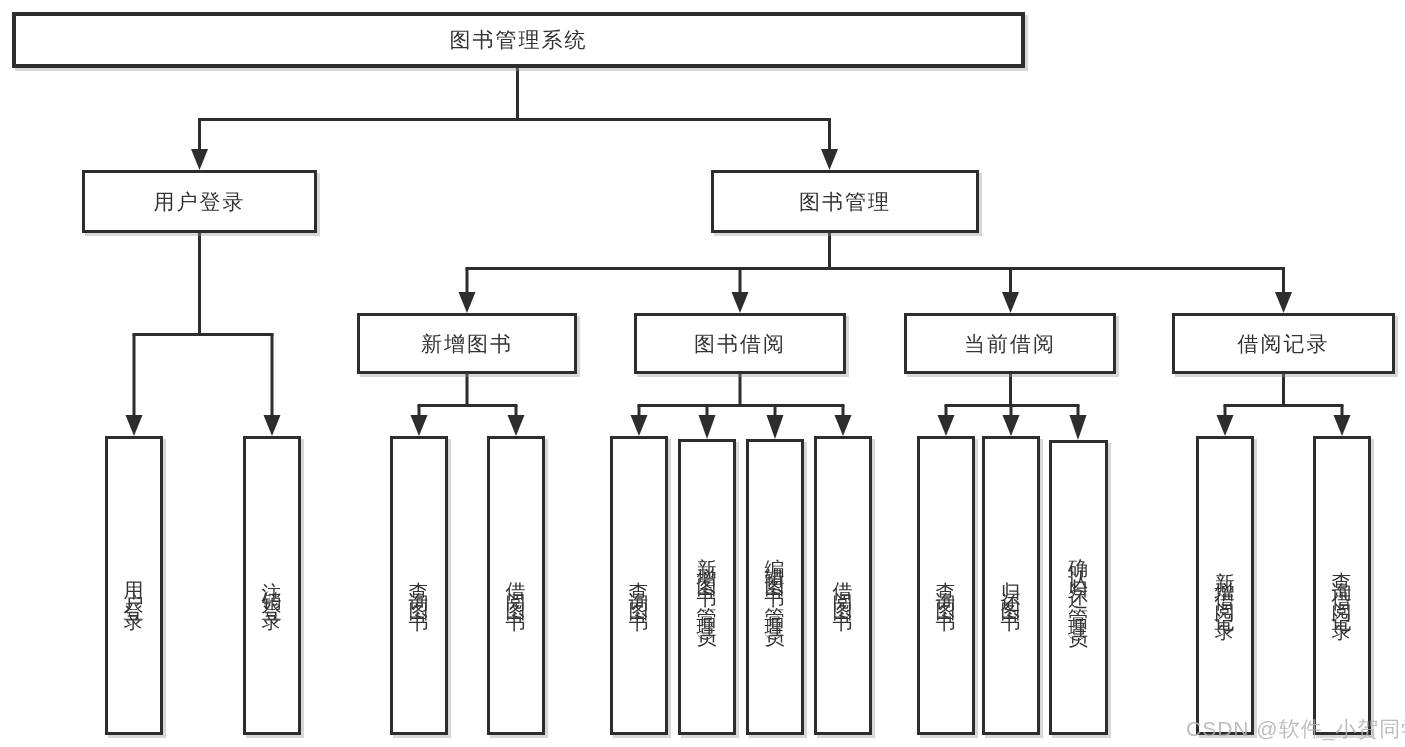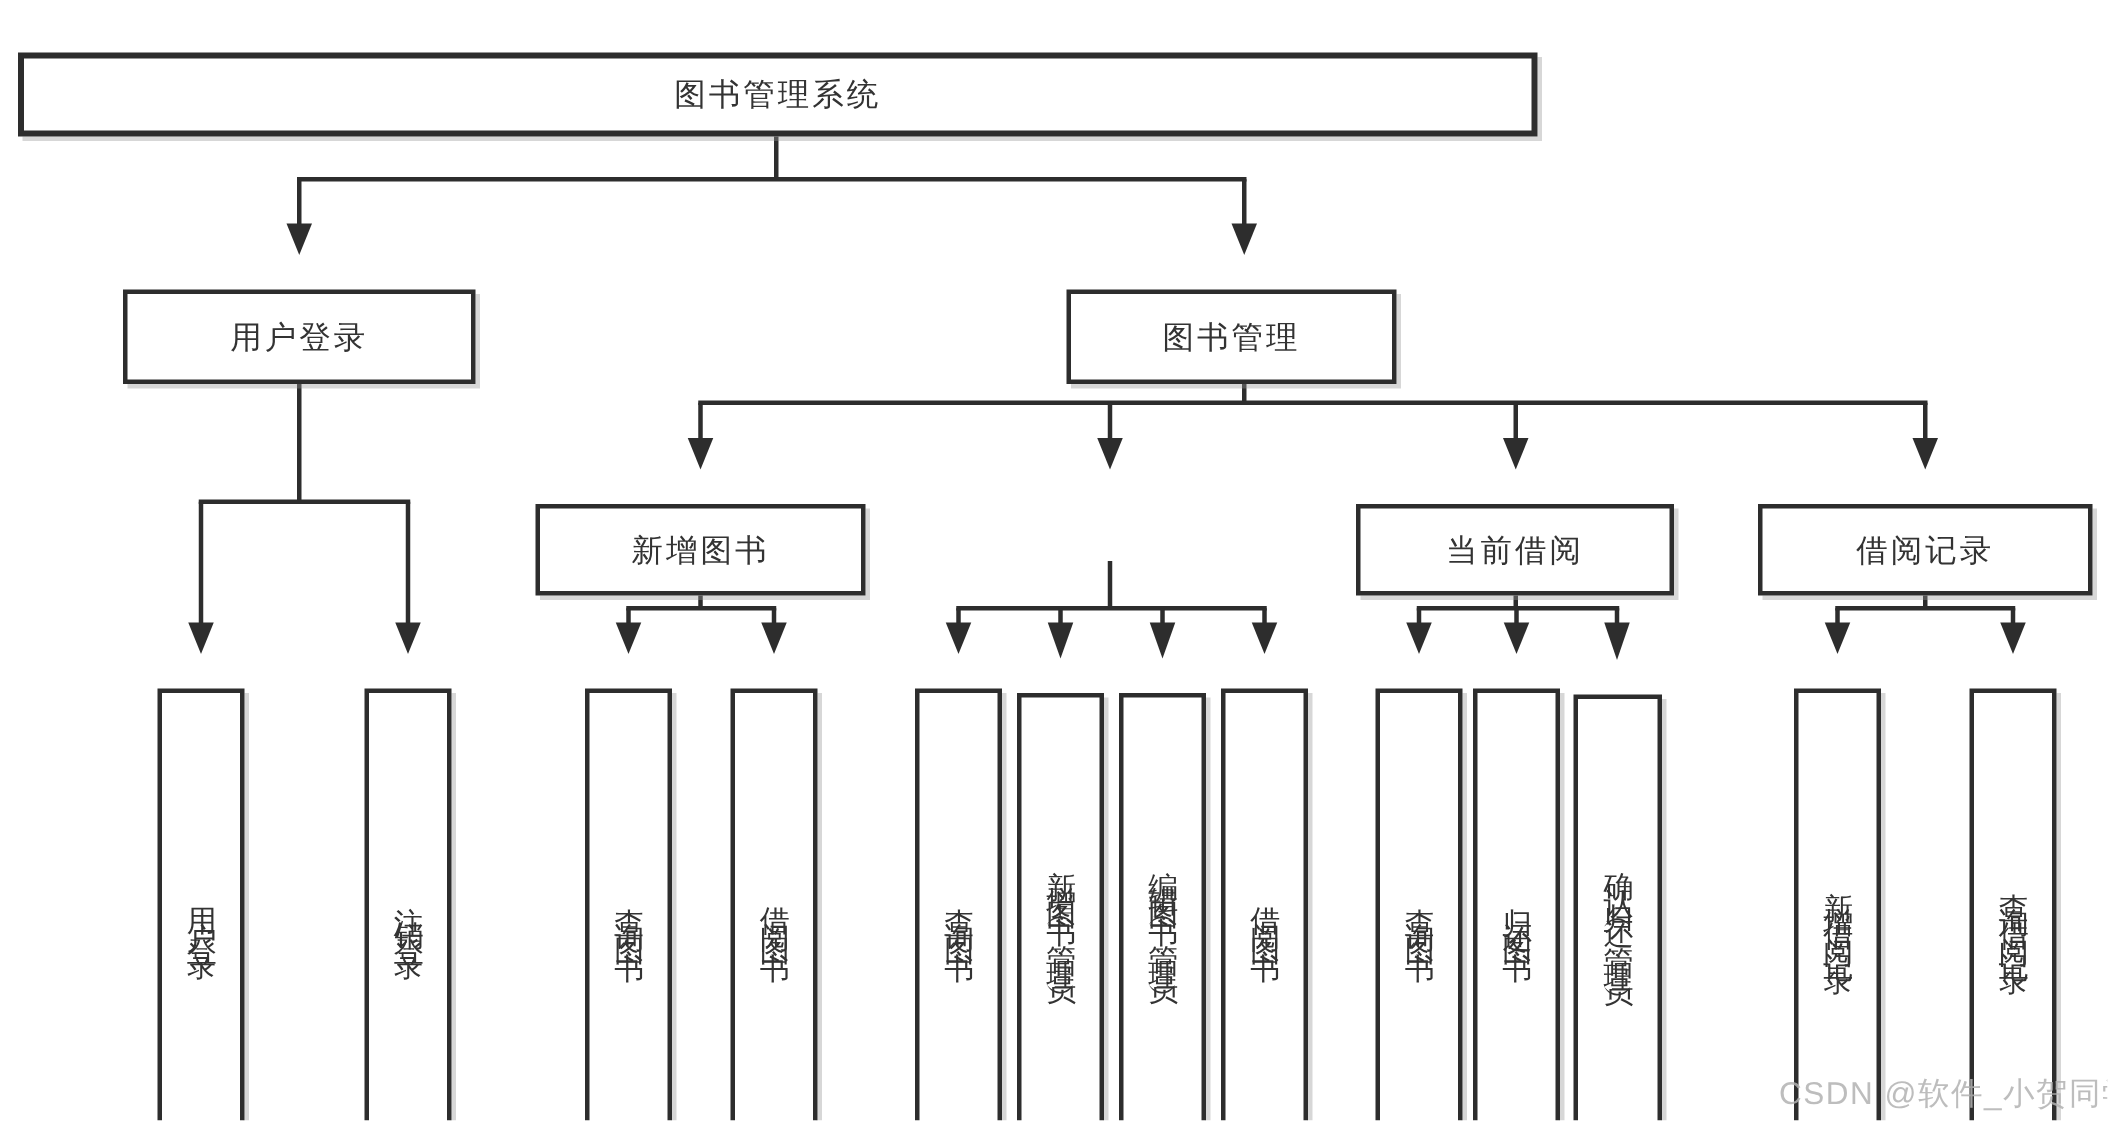--- a/index.html
+++ b/index.html
@@ -24,21 +24,20 @@
     position: absolute;
     box-sizing: border-box;
     background: #ffffff;
     border: 3px solid #2d2d2d;
     box-shadow: 3px 3px 0 rgba(150,150,150,0.38);
     display: flex;
     align-items: center;
     justify-content: center;
     color: #333333;
     z-index: 2;
-    margin-top: 23px;
   }
   .box.root { border-width: 4px; }
   .box.h span {
     font-size: 21px;
     letter-spacing: 2px;
     white-space: nowrap;
   }
   .box.v span {
     writing-mode: vertical-rl;
     text-orientation: mixed;
@@ -131,27 +130,30 @@
     </g>
   </svg>
 
   <div class="box h root" style="left:12px; top:12px; width:1013px; height:56px">
     <span>图书管理系统</span>
   </div>
 
   <div class="box h" style="left:82px; top:170px; width:235px; height:63px">
     <span>用户登录</span>
   </div>
-  <div class="box h" style="left:711px; top:170px; width:220px; height:63px">
+  <div class="box h" style="left:711px; top:170px; width:268px; height:63px">
     <span>图书管理</span>
   </div>
 
   <div class="box h" style="left:357px; top:313px; width:220px; height:61px">
     <span>新增图书</span>
   </div>
+  <div class="box h" style="left:634px; top:313px; width:212px; height:61px">
+    <span>图书借阅</span>
+  </div>
   <div class="box h" style="left:904px; top:313px; width:212px; height:61px">
     <span>当前借阅</span>
   </div>
   <div class="box h" style="left:1172px; top:313px; width:223px; height:61px">
     <span>借阅记录</span>
   </div>
 
   <div class="box v" style="left:105px; top:436px; width:58px; height:299px">
     <span>用户登录</span>
   </div>

